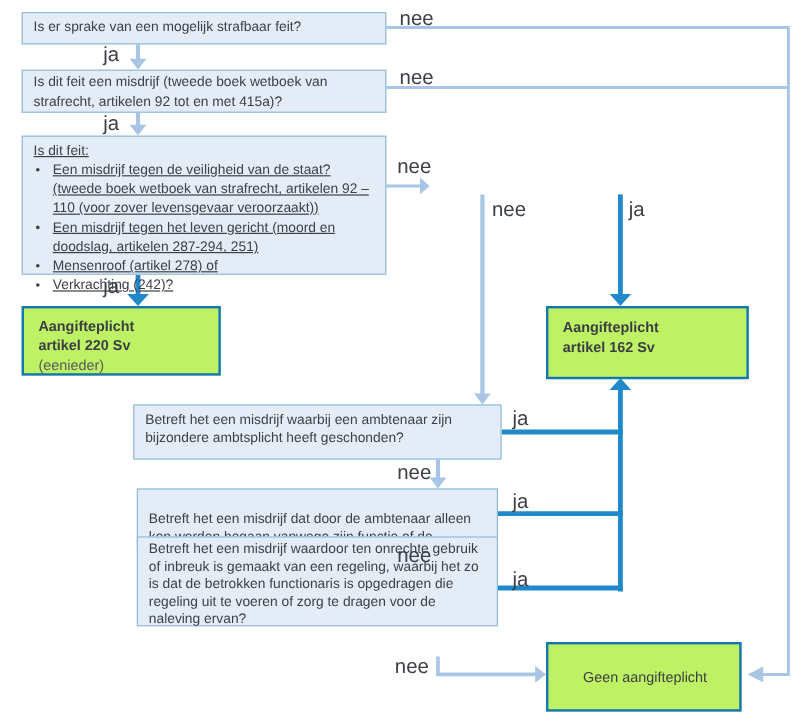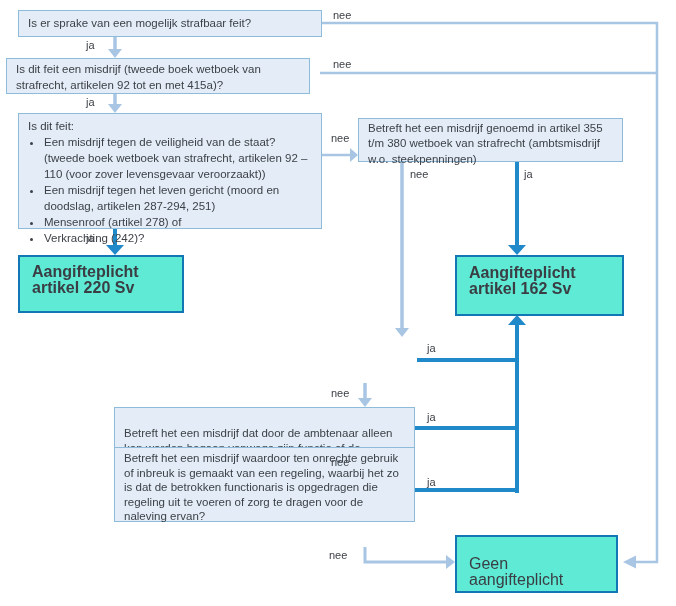--- a/index.html
+++ b/index.html
@@ -7,29 +7,29 @@
   #stage{position:relative;width:676px;height:606px;background:#ffffff;overflow:hidden;}
   #wires{position:absolute;left:0;top:0;z-index:0;}
   .qbox{
     position:absolute;z-index:1;box-sizing:border-box;
     background:#e4edf7;border:1.5px solid #8fbbdb;
     color:#3d4147;font-size:11.5px;line-height:16px;
     padding:4px 9px 3px 9px;
   }
   .rbox{
     position:absolute;z-index:1;box-sizing:border-box;
-    background:#5eead4;border:2.5px solid #1377b5;
-    color:#3a3e44;font-size:16px;line-height:16px;
+    background:#bef264;border:2.5px solid #1377b5;
+    color:#3a3e44;font-size:12px;line-height:16px;
     padding:7px 10px 5px 12px;
   }
   .rbox .b{font-weight:bold;}
   .rbox .sub{color:#56595e;}
   .lbl{
     position:absolute;z-index:2;color:#3d4147;
-    font-size:11px;line-height:13px;white-space:nowrap;
+    font-size:17px;line-height:13px;white-space:nowrap;
   }
   ul.bullets{margin:0;padding:0 0 0 15px;list-style:disc outside;}
   ul.bullets li{padding-left:1px;}
   .tight{line-height:15.4px;}
   .vtight{line-height:14.6px;padding-top:3px;}
 </style>
 </head>
 <body>
 
 <div id="stage">
@@ -70,58 +70,59 @@
       <polygon points="115,255 106,245 124,245"></polygon>
       <polygon points="517,255 508,245 526,245"></polygon>
       <polygon points="517,315 508,325 526,325"></polygon>
     </g>
   </svg>
 
   <div class="qbox" style="left:18px;top:10px;width:304px;height:27px;">
     <span>Is er sprake van een mogelijk strafbaar feit?</span>
   </div>
 
-  <div class="qbox" style="left:6px;top:58px;width:304px;height:36px;padding-top:2px;">
+  <div class="qbox" style="left:18px;top:58px;width:304px;height:36px;padding-top:2px;">
     <span>Is dit feit een misdrijf (tweede boek wetboek van strafrecht, artikelen 92 tot en met 415a)?</span>
   </div>
 
-  <div class="qbox" style="left:18px;top:113px;width:304px;height:116px;">
+  <div class="qbox" style="left:18px;top:113px;width:304px;height:116px;text-decoration:underline;">
     <div>Is dit feit:</div>
     <ul class="bullets">
       <li>Een misdrijf tegen de veiligheid van de staat? (tweede boek wetboek van strafrecht, artikelen 92 – 110 (voor zover levensgevaar veroorzaakt))</li>
       <li>Een misdrijf tegen het leven gericht (moord en doodslag, artikelen 287-294, 251)</li>
       <li>Mensenroof (artikel 278) of</li>
       <li>Verkrachting (242)?</li>
     </ul>
   </div>
 
-  <div class="qbox tight" style="left:358px;top:118px;width:265px;height:44px;padding-top:2px;">
-    <span>Betreft het een misdrijf genoemd in artikel 355 t/m 380 wetboek van strafrecht (ambtsmisdrijf w.o. steekpenningen)</span>
+
+  <div class="qbox tight" style="left:111px;top:337px;width:307px;height:46px;padding-top:5px;">
+    <span>Betreft het een misdrijf waarbij een ambtenaar zijn bijzondere ambtsplicht heeft geschonden?</span>
   </div>
-
 
   <div class="qbox tight" style="left:114px;top:407px;width:301px;height:48px;padding-top:18px;">
     <span>Betreft het een misdrijf dat door de ambtenaar alleen kon worden begaan vanwege zijn functie of de middelen waarover hij als ambtenaar beschikte?</span>
   </div>
 
   <div class="qbox vtight" style="left:114px;top:447px;width:301px;height:75px;">
     <span>Betreft het een misdrijf waardoor ten onrechte gebruik of inbreuk is gemaakt van een regeling, waarbij het zo is dat de betrokken functionaris is opgedragen die regeling uit te voeren of zorg te dragen voor de naleving ervan?</span>
   </div>
 
   <div class="rbox" style="left:18px;top:255px;width:166px;height:58px;">
     <div class="b">Aangifteplicht</div>
     <div class="b">artikel 220 Sv</div>
+    <div class="sub">(eenieder)</div>
   </div>
 
   <div class="rbox" style="left:455px;top:255px;width:169px;height:61px;padding-top:8px;">
     <div class="b">Aangifteplicht</div>
     <div class="b">artikel 162 Sv</div>
   </div>
 
-  <div class="rbox" style="left:455px;top:535px;width:163px;height:58px;padding-top:19px;">
+  <div class="rbox" style="left:455px;top:535px;width:163px;height:58px;padding-top:19px;text-align:center;">
     <div>Geen aangifteplicht</div>
   </div>
 
   <div class="lbl" style="left:333px;top:9px;">nee</div>
   <div class="lbl" style="left:86px;top:39px;">ja</div>
   <div class="lbl" style="left:333px;top:58px;">nee</div>
   <div class="lbl" style="left:86px;top:96px;">ja</div>
   <div class="lbl" style="left:331px;top:132px;">nee</div>
   <div class="lbl" style="left:86px;top:232px;">ja</div>
   <div class="lbl" style="left:410px;top:168px;">nee</div>

